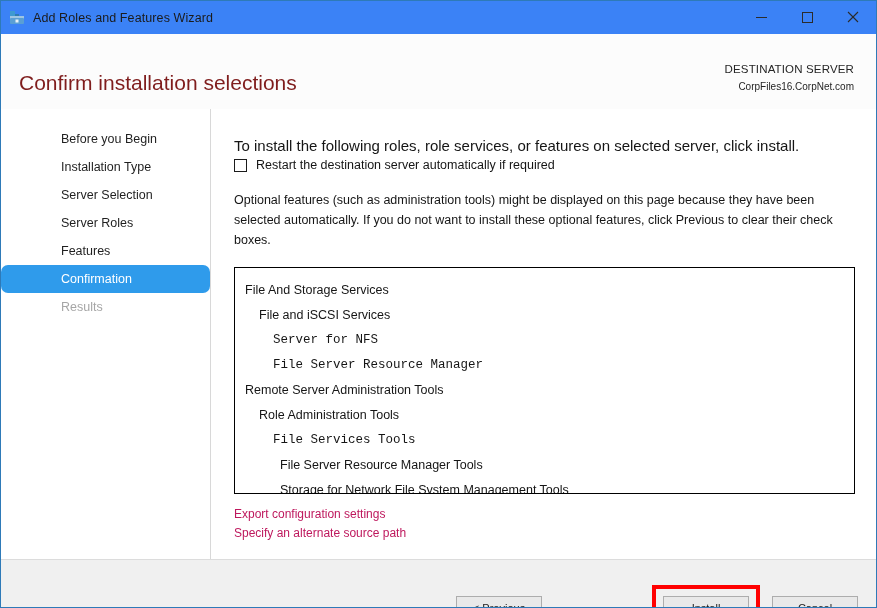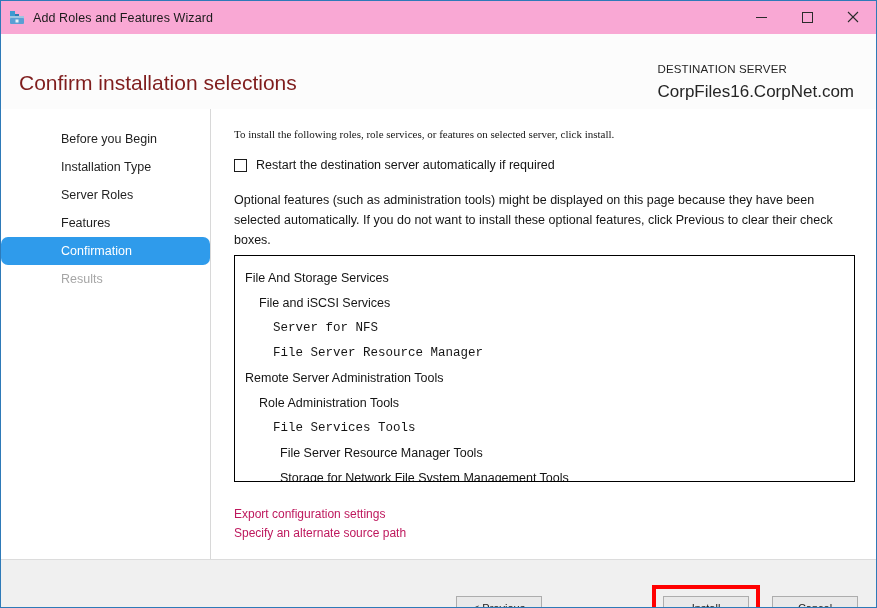--- a/index.html
+++ b/index.html
@@ -24,21 +24,21 @@
     background: #ffffff;
     overflow: hidden;
   }
 
   
   .titlebar {
     position: absolute;
     top: 0; left: 0;
     width: 875px;
     height: 33px;
-    background: #f9a8d4;
+    background: #3b82f6;
     display: flex;
     align-items: center;
   }
   .app-icon {
     width: 16px;
     height: 16px;
     margin-left: 8px;
     margin-right: 8px;
     position: relative;
     flex: 0 0 auto;
@@ -94,31 +94,31 @@
     font-size: 21px;
     color: #7f1d1d;
     font-weight: normal;
     white-space: nowrap;
     line-height: 1;
   }
   .dest-block {
     position: absolute;
     right: 22px;
     top: 27px;
-    text-align: left;
+    text-align: right;
     line-height: 1.55;
   }
   .dest-label {
     font-size: 11.5px;
     color: #252525;
     letter-spacing: 0.15px;
     white-space: nowrap;
   }
   .dest-name {
-    font-size: 17px;
+    font-size: 10px;
     color: #252525;
     white-space: nowrap;
   }
 
   
   .body-area {
     position: absolute;
     top: 108px; left: 0;
     width: 875px;
     height: 450px;
@@ -161,25 +161,24 @@
   
   .main-pane {
     position: absolute;
     left: 211px; top: 0;
     width: 664px;
     height: 450px;
   }
   .intro-line {
     position: absolute;
     left: 22px;
-    top: 19px;
-    font-size: 11px;
+    top: 28px;
+    font-size: 15px;
     color: #151515;
     white-space: nowrap;
-    font-family: Liberation Serif, serif;
   }
   .restart-row {
     position: absolute;
     left: 22px;
     top: 49px;
     display: flex;
     align-items: center;
     cursor: default;
   }
   .cbox {
@@ -203,21 +202,21 @@
     width: 622px;
     font-size: 12.5px;
     color: #151515;
     line-height: 1.58;
   }
 
   
   .listbox {
     position: absolute;
     left: 22px;
-    top: 146px;
+    top: 158px;
     width: 621px;
     height: 227px;
     border: 1px solid #000000;
     background: #ffffff;
     box-sizing: border-box;
     overflow: hidden;
   }
   .listbox-inner {
     padding: 10px 0 0 0;
   }
@@ -341,20 +340,21 @@
       <div class="dest-name">CorpFiles16.CorpNet.com</div>
     </div>
   </div>
 
   <div class="body-area">
 
     <div class="sidebar">
       <div class="nav-list">
         <div class="nav-item">Before you Begin</div>
         <div class="nav-item">Installation Type</div>
+        <div class="nav-item">Server Selection</div>
         <div class="nav-item">Server Roles</div>
         <div class="nav-item">Features</div>
         <div class="nav-item active">Confirmation</div>
         <div class="nav-item disabled">Results</div>
       </div>
     </div>
 
     <div class="main-pane">
 
       <div class="intro-line">To install the following roles, role services, or features on selected server, click install.</div>

